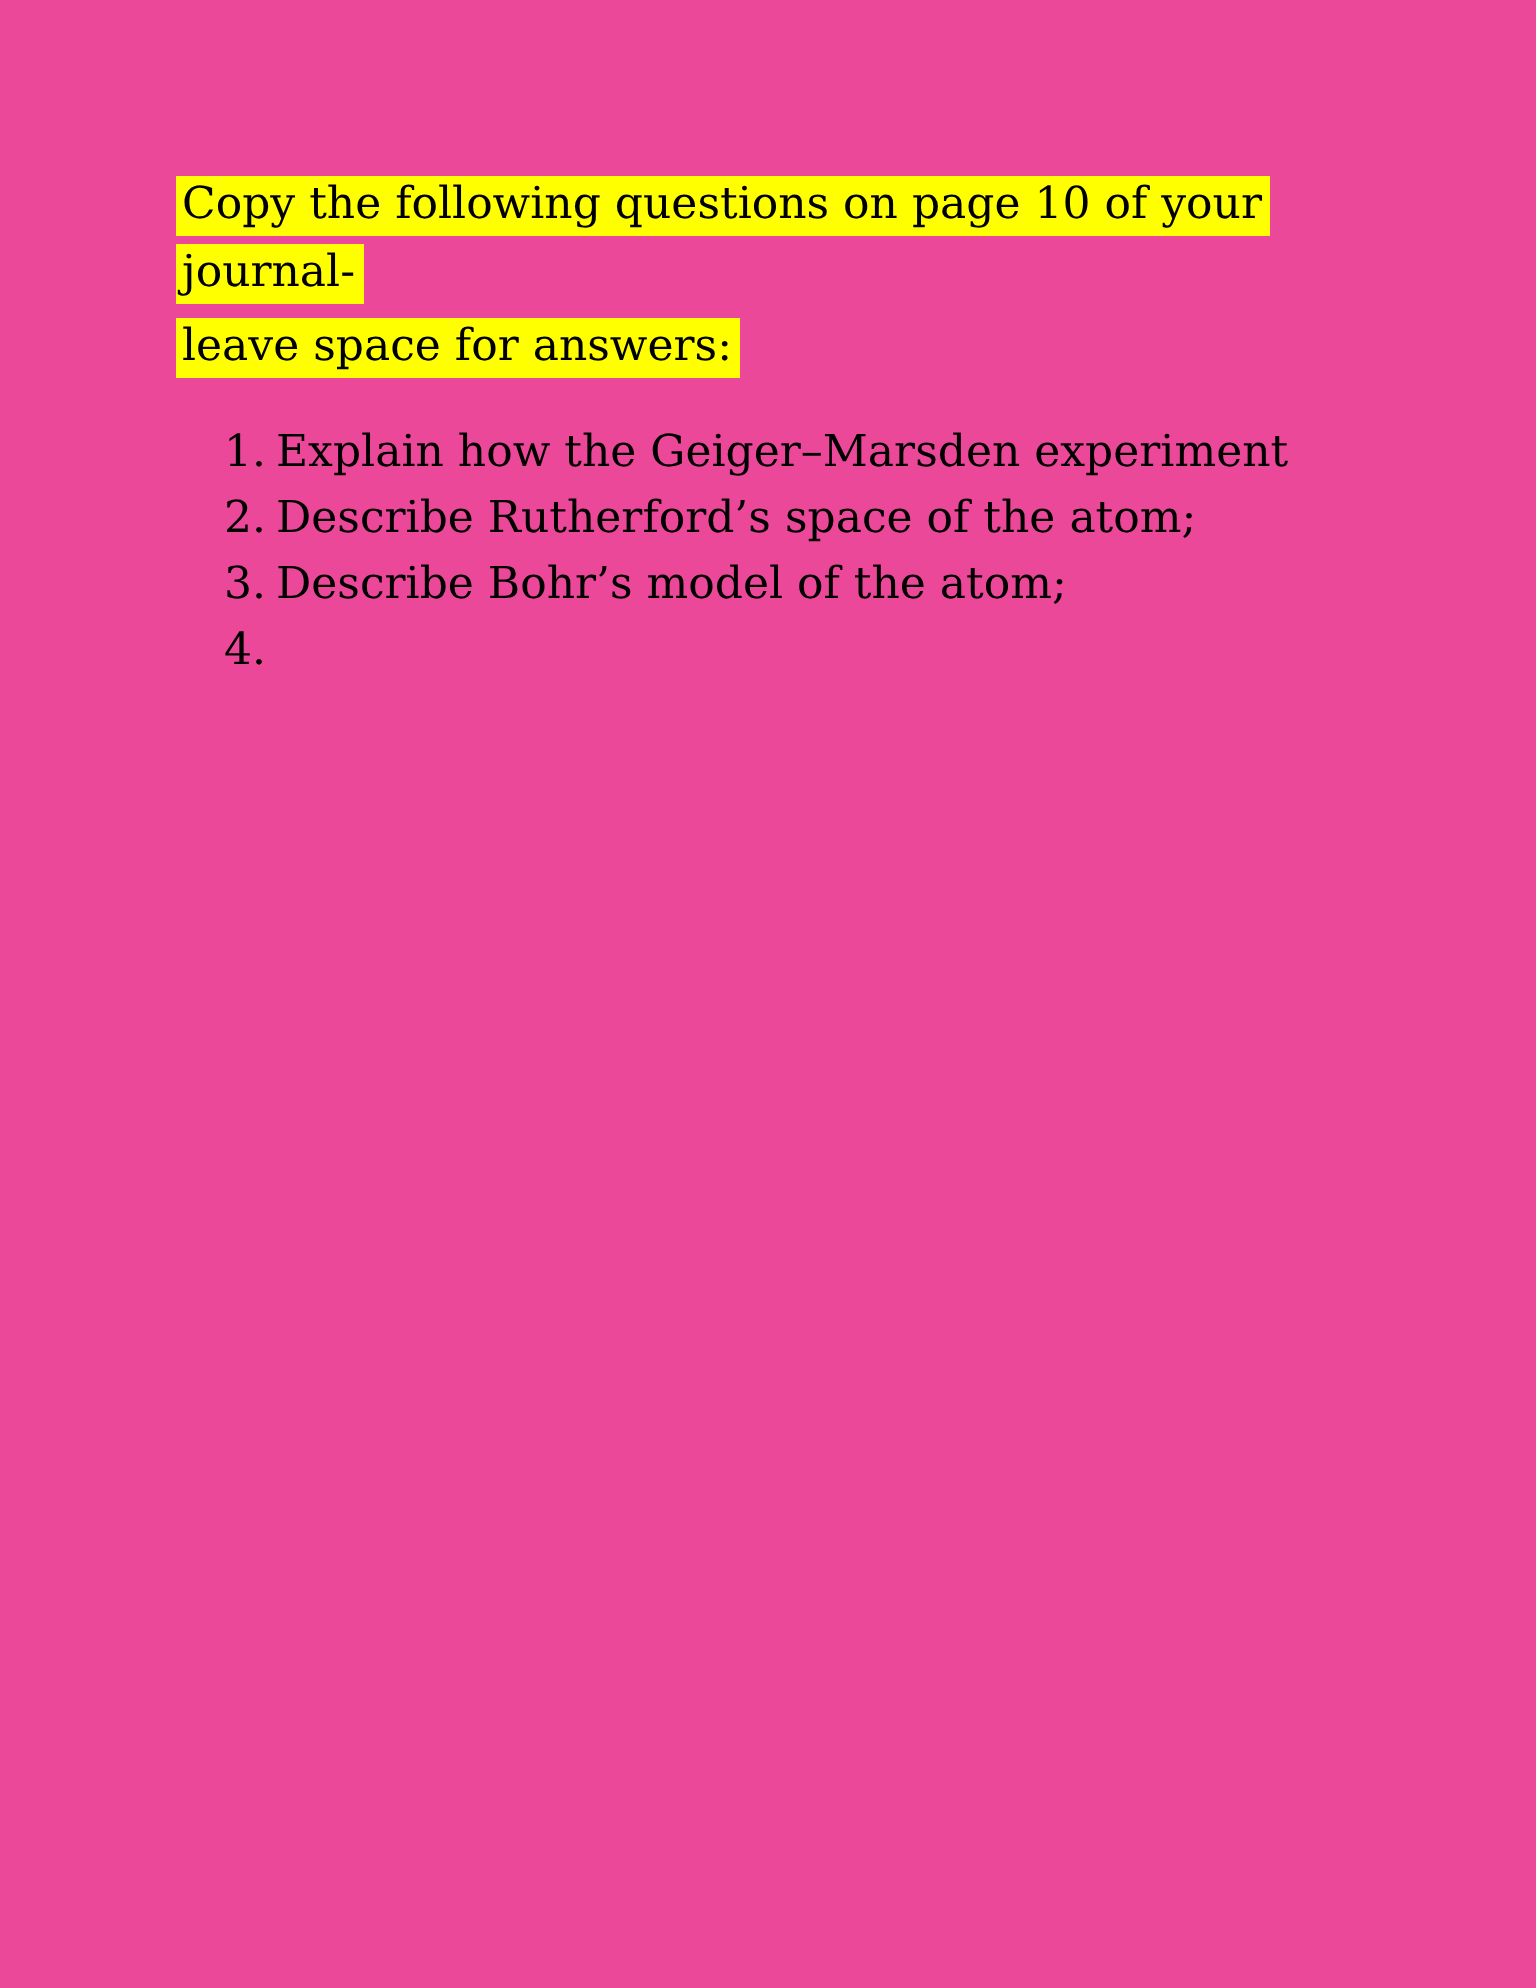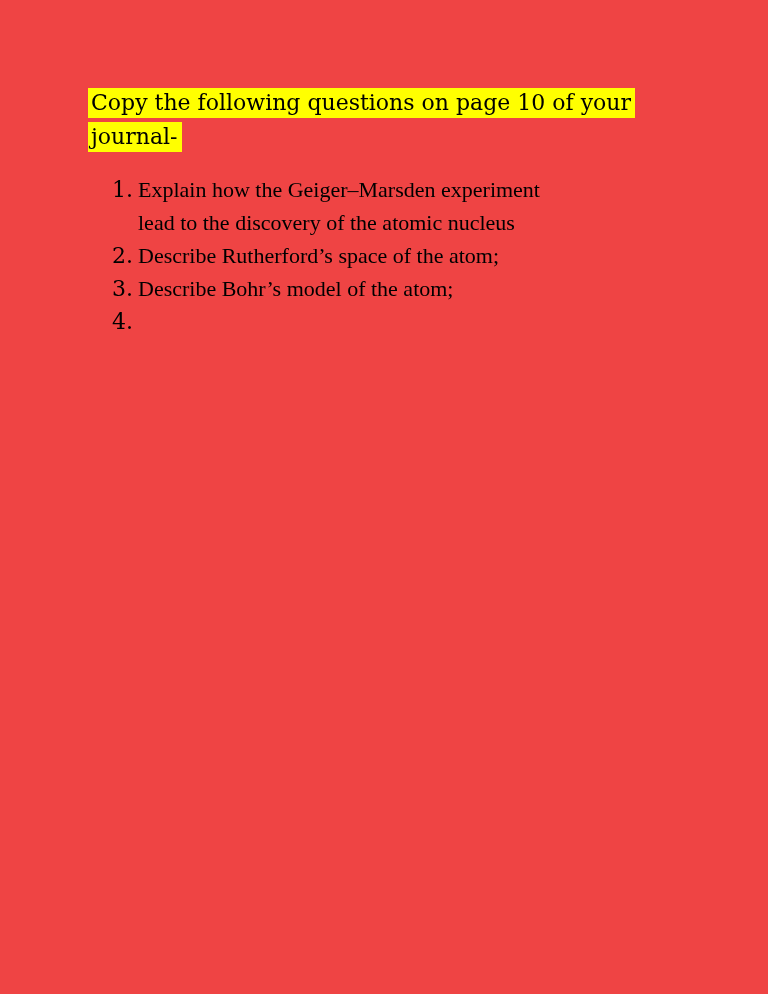--- a/index.html
+++ b/index.html
@@ -4,21 +4,21 @@
 <style>
   html, body {
     margin: 0;
     padding: 0;
     background: #ffffff;
   }
   .slide {
     position: relative;
     width: 768px;
     height: 994px;
-    background: #ef4444;
+    background: #ec4899;
     overflow: hidden;
     font-family: "DejaVu Serif", serif;
     color: #000000;
   }
   .content {
     position: absolute;
     left: 88px;
     top: 86px;
     width: 604px;
   }
@@ -43,44 +43,45 @@
     position: relative;
     padding-left: 50px;
   }
   .item-number {
     position: absolute;
     left: 24px;
     top: 0;
   }
   .item-line {
     white-space: nowrap;
-    font-family: Liberation Serif, serif;
   }
   .item-line.extra-gap {
     margin-top: 5px;
   }
 </style>
 </head>
 <body>
 
 <div class="slide">
   <div class="content">
 
     <div class="heading">
       <div class="heading-line">
         <span class="highlight">Copy the following questions on page 10 of your journal-</span>
       </div>
+      <div class="heading-line">
+        <span class="highlight">leave space for answers:</span>
+      </div>
     </div>
 
     <div class="numbered-list">
 
       <div class="list-item">
         <span class="item-number">1.</span>
         <div class="item-line">Explain how the Geiger–Marsden experiment</div>
-        <div class="item-line">lead to the discovery of the atomic nucleus</div>
       </div>
 
       <div class="list-item">
         <span class="item-number">2.</span>
         <div class="item-line">Describe Rutherford’s space of the atom;</div>
       </div>
 
       <div class="list-item">
         <span class="item-number">3.</span>
         <div class="item-line">Describe Bohr’s model of the atom;</div>

